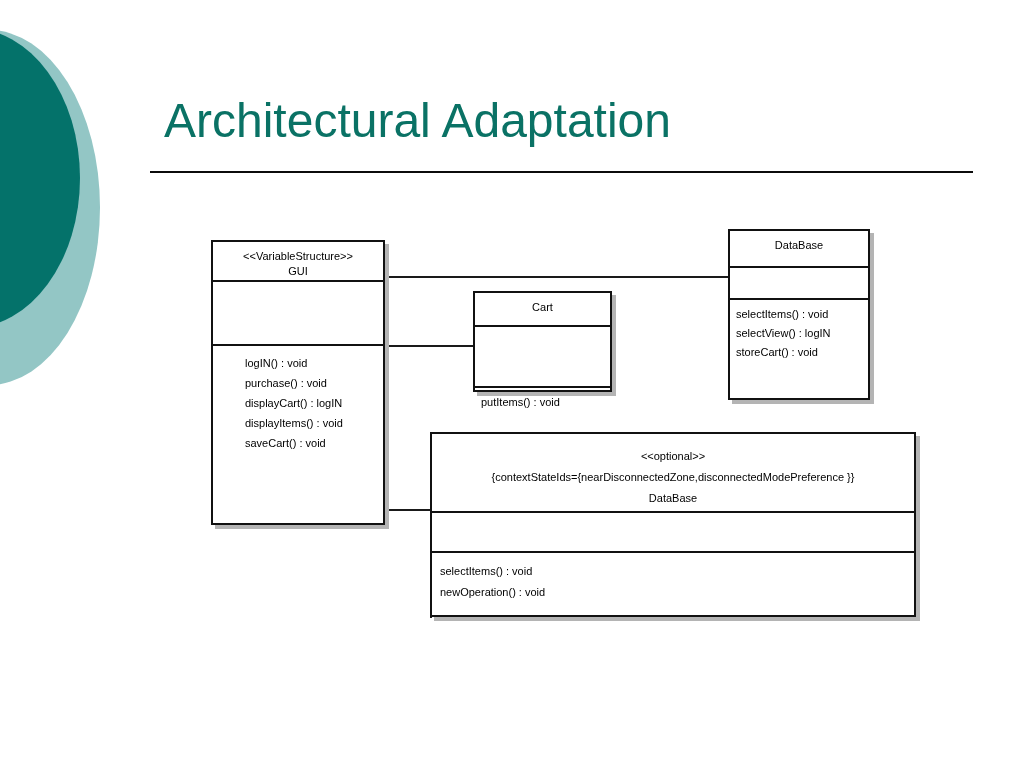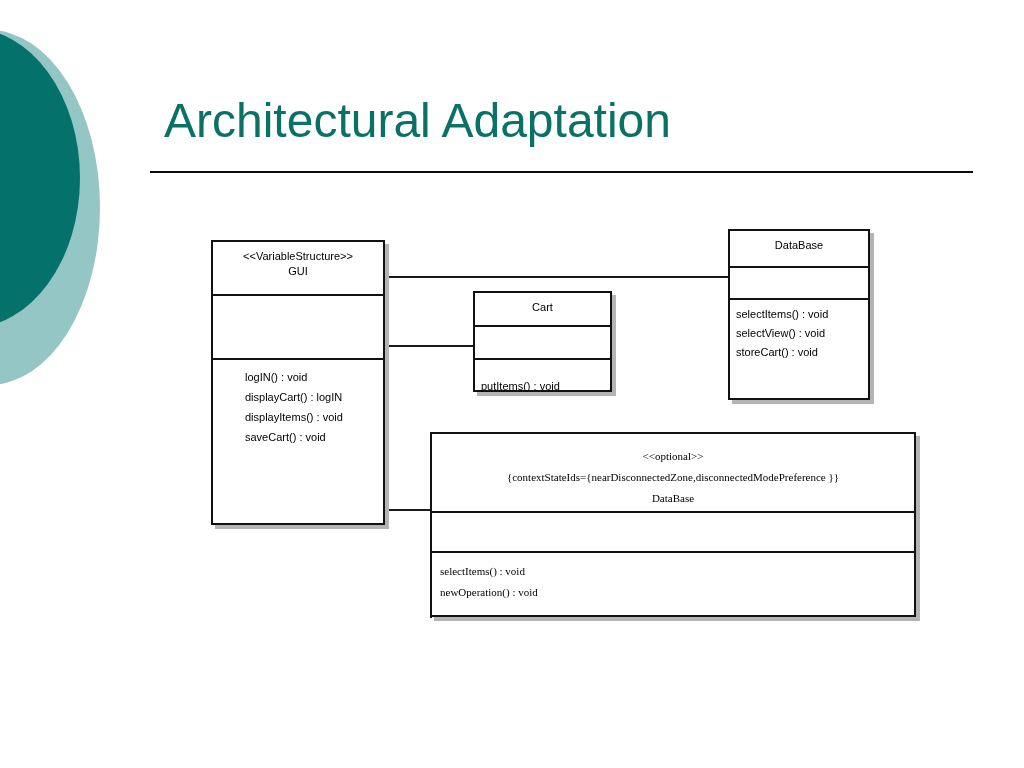--- a/index.html
+++ b/index.html
@@ -101,39 +101,39 @@
     border-top: 2px solid #111111;
     padding: 7px 0 6px 6px;
   }
   .uml-ops div {
     line-height: 20px;
     white-space: nowrap;
   }
 
   
   #box-gui { left: 211px; top: 240px; width: 174px; height: 285px; }
-  #box-gui .uml-head { height: 52px; }
+  #box-gui .uml-head { height: 38px; }
   #box-gui .uml-attrs { height: 64px; }
   #box-gui .uml-ops { height: 140px; padding-left: 32px; }
 
   
   #box-cart { left: 473px; top: 291px; width: 139px; height: 101px; }
   #box-cart .uml-head { height: 32px; border-radius: 16px; }
   #box-cart .uml-attrs { height: 33px; }
-  #box-cart .uml-ops { height: 32px; padding-top: 16px; }
+  #box-cart .uml-ops { height: 32px; padding-top: 4px; margin-top: 28px; }
 
   
   #box-database { left: 728px; top: 229px; width: 142px; height: 171px; }
   #box-database .uml-head { height: 35px; }
   #box-database .uml-attrs { height: 32px; }
   #box-database .uml-ops { height: 78px; padding-top: 5px; }
   #box-database .uml-ops div { line-height: 19px; }
 
   
-  #box-localview { left: 430px; top: 432px; width: 486px; height: 185px; font-family: Liberation Serif, serif; }
+  #box-localview { left: 430px; top: 432px; width: 486px; height: 185px; }
   #box-localview .uml-head { height: 77px; padding-top: 12px; }
   #box-localview .uml-head .ster,
   #box-localview .uml-head .constraint,
   #box-localview .uml-head .cname { display: block; line-height: 21px; }
   #box-localview .uml-attrs { height: 40px; }
   #box-localview .uml-ops { height: 64px; padding-top: 8px; padding-left: 8px; }
   #box-localview .uml-ops div { line-height: 21px; }
 </style>
 </head>
 <body>
@@ -152,20 +152,21 @@
   <div class="conn v" style="left:430px; top:432px; height:186px;"></div>
 
   <div class="uml-box" id="box-gui">
     <div class="uml-head">
       <span class="ster">&lt;&lt;VariableStructure&gt;&gt;</span>
       <span class="cname">GUI</span>
     </div>
     <div class="uml-attrs"></div>
     <div class="uml-ops">
       <div>logIN() : void</div>
+      <div>purchase() : void</div>
       <div>displayCart() : logIN</div>
       <div>displayItems() : void</div>
       <div>saveCart() : void</div>
     </div>
   </div>
 
   <div class="uml-box" id="box-cart">
     <div class="uml-head">
       <span class="cname">Cart</span>
     </div>
@@ -175,21 +176,21 @@
     </div>
   </div>
 
   <div class="uml-box" id="box-database">
     <div class="uml-head">
       <span class="cname">DataBase</span>
     </div>
     <div class="uml-attrs"></div>
     <div class="uml-ops">
       <div>selectItems() : void</div>
-      <div>selectView() : void</div>
+      <div>selectView() : logIN</div>
       <div>storeCart() : void</div>
     </div>
   </div>
 
   <div class="uml-box" id="box-localview">
     <div class="uml-head">
       <span class="ster">&lt;&lt;optional&gt;&gt;</span>
       <span class="constraint">{contextStateIds={nearDisconnectedZone,disconnectedModePreference }}</span>
       <span class="cname">DataBase</span>
     </div>

